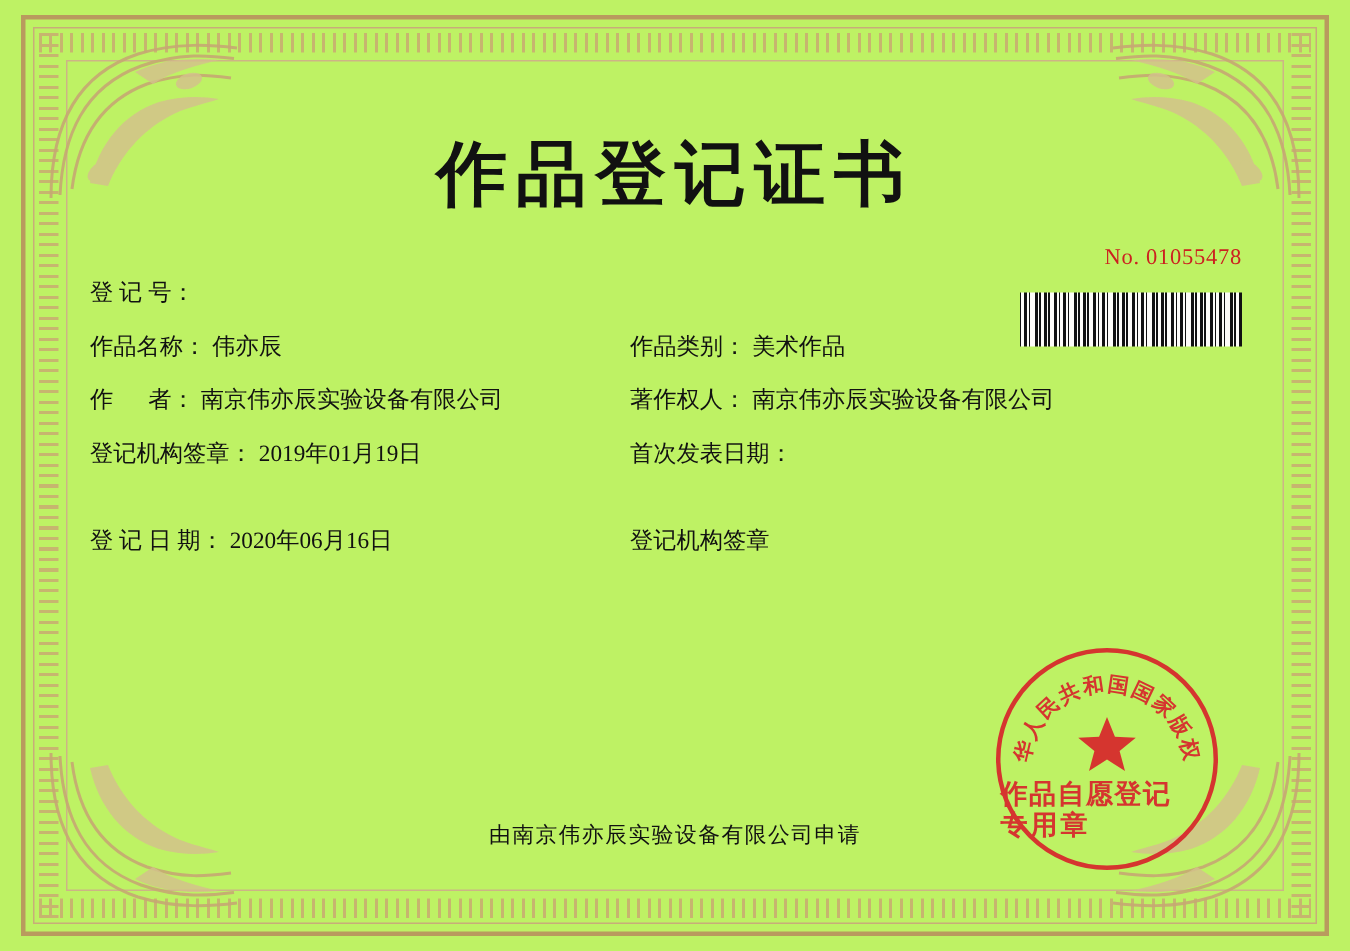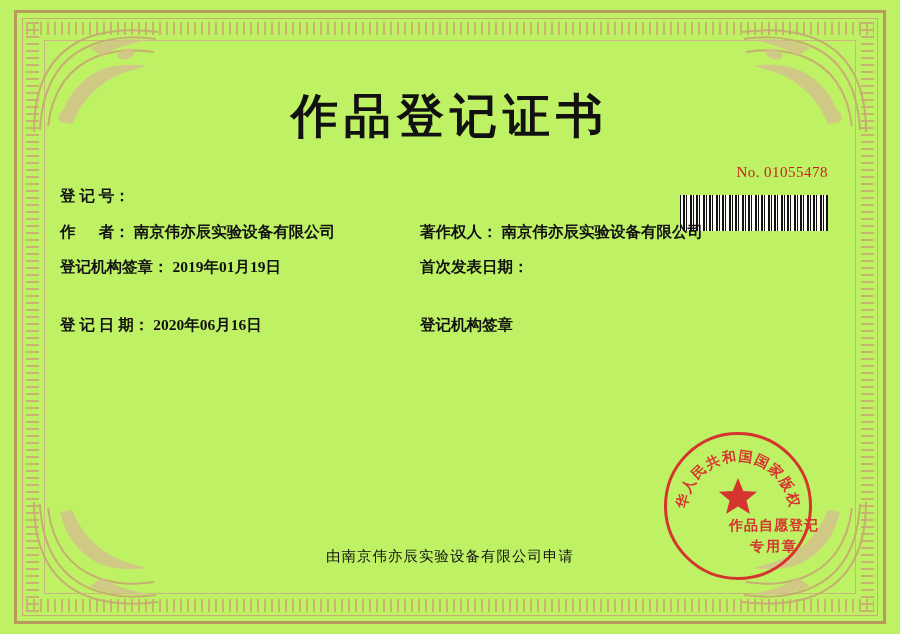--- a/index.html
+++ b/index.html
@@ -139,21 +139,20 @@
     line-height: 1;
   }
   .field-row {
     display: flex;
     align-items: baseline;
     margin-bottom: 20px;
   }
   .field {
     display: flex;
     align-items: center;
-    font-weight: bold;
   }
   .field.left  { width: 360px; flex: none; }
   .field.right { flex: 1; }
   .field-label {
     color: #111;
     white-space: pre;
     font-size: 15.5px;
   }
   .field-value {
     color: #111;
@@ -199,26 +198,25 @@
     width: 40px;
     height: 40px;
     margin-left: -20px;
     margin-top: -30px;
   }
   .seal-star svg { width: 100%; height: 100%; display: block; }
   .seal-line {
     position: absolute;
     left: 0;
     width: 100%;
-    text-align: center;
-    font-size: 14px;
+    text-align: left;
+    font-size: 18px;
     letter-spacing: 1px;
     font-weight: 700;
     font-family: "Liberation Serif", "DejaVu Serif", serif;
-    padding-left: 36px;
   }
   .seal-line.l1 { top: 82px; }
   .seal-line.l2 { top: 103px; letter-spacing: 2px; }
   .seal-arc {
     position: absolute;
     left: 0; top: 0;
     width: 142px; height: 142px;
   }
   .seal-arc svg { width: 100%; height: 100%; display: block; }
   .seal-arc text {
@@ -319,20 +317,30 @@
     </div>
 
     <div class="fields">
 
       <div class="field-row">
         <div class="field left">
           <span class="field-label">登 记 号：</span>
         </div>
       </div>
 
+      <div class="field-row">
+        <div class="field left">
+          <span class="field-label">作品名称：</span>
+          <span class="field-value">伟亦辰</span>
+        </div>
+        <div class="field right">
+          <span class="field-label">作品类别：</span>
+          <span class="field-value">美术作品</span>
+        </div>
+      </div>
 
       <div class="field-row">
         <div class="field left">
           <span class="field-label">作      者：</span>
           <span class="field-value">南京伟亦辰实验设备有限公司</span>
         </div>
         <div class="field right">
           <span class="field-label">著作权人：</span>
           <span class="field-value">南京伟亦辰实验设备有限公司</span>
         </div>

